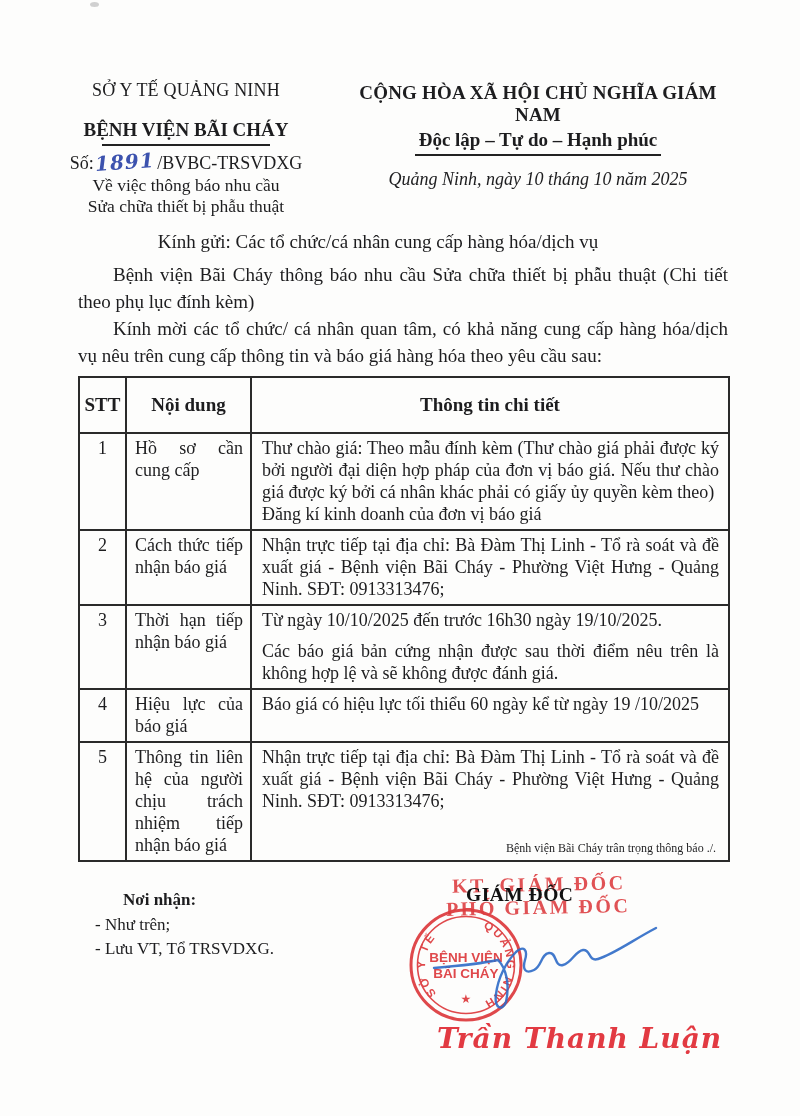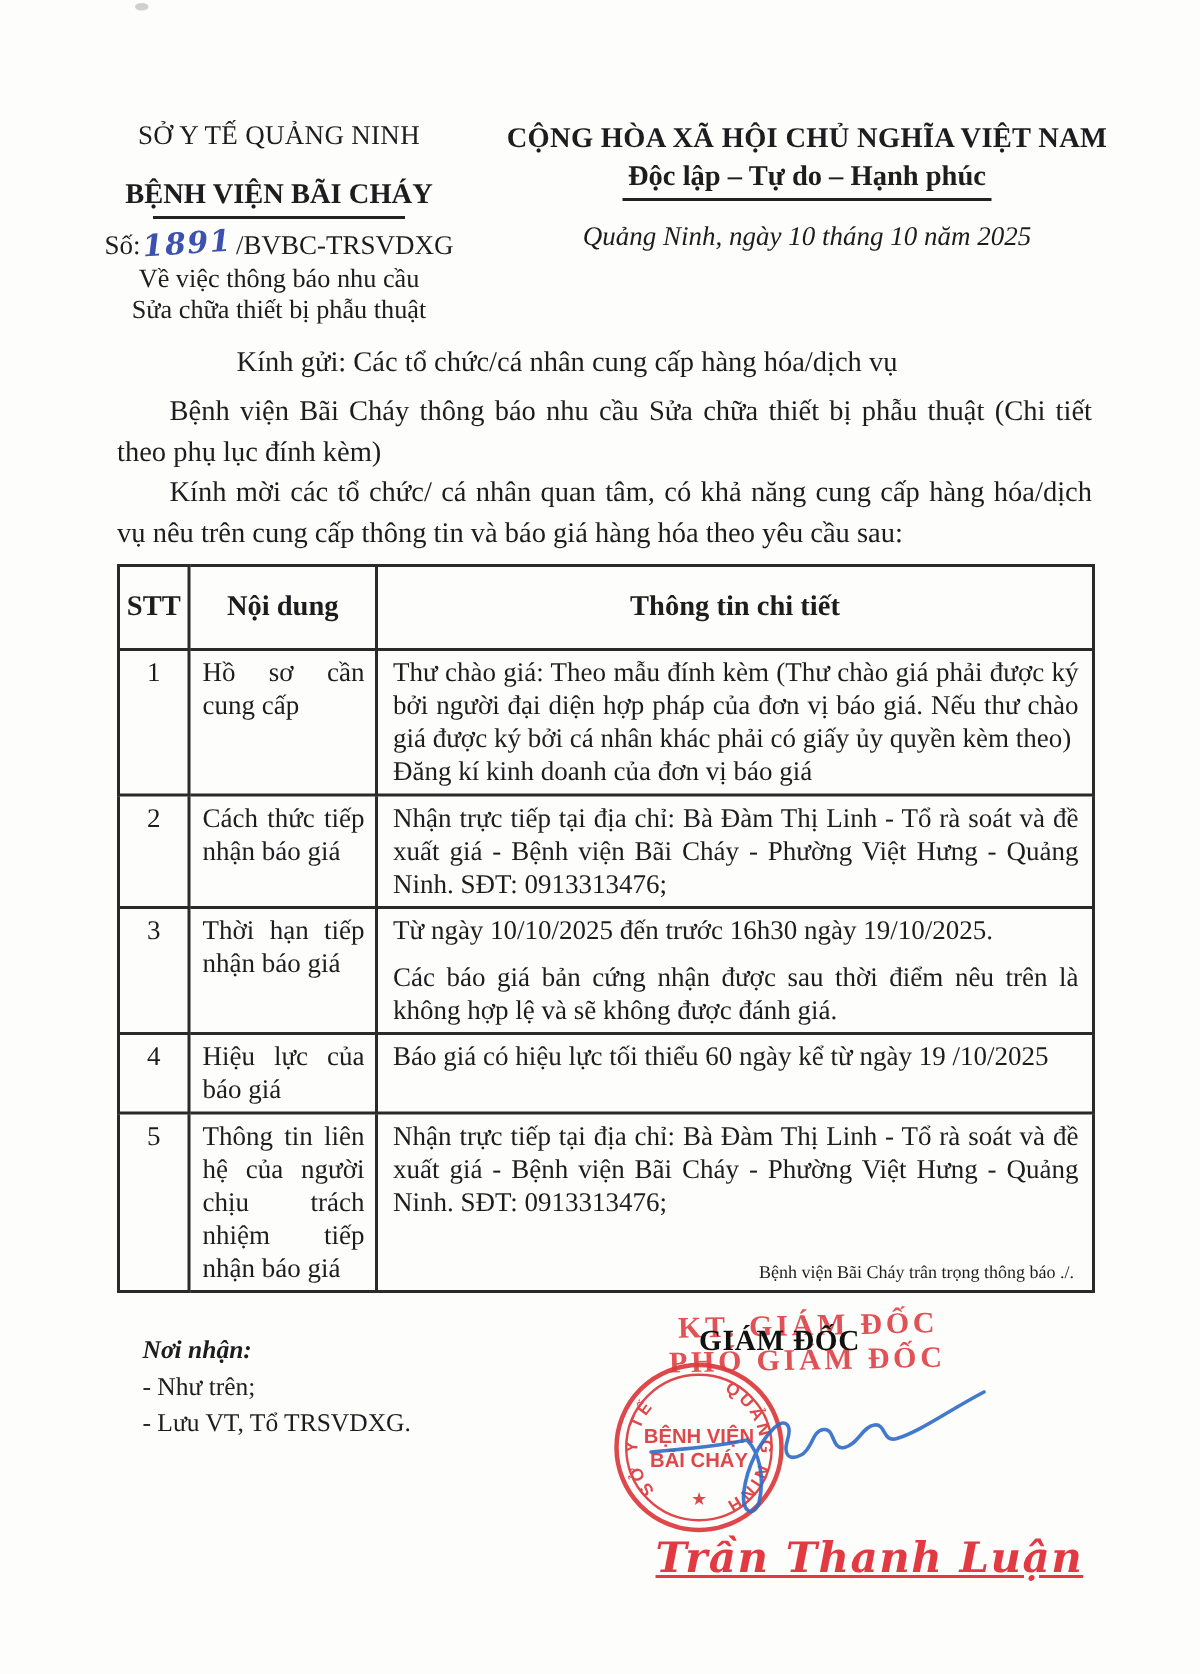--- a/index.html
+++ b/index.html
@@ -45,52 +45,52 @@
   td.stt { text-align:center; padding:3px 2px; }
   td.nd  { text-align:justify; padding:3px 7px 4px 8px; }
   td.ct  { padding:3px 9px 4px 10px; text-align:justify;margin-top:36px; }
   td.ct p { margin:0; }
   td.ct.spaced p + p { margin-top:9px; }
   tr.r3 { height:80px; } tr.r4 { height:52px; }
 
   
   .closing { position:absolute; left:66px; top:841px; width:650px; font-size:12px; text-indent:35px;text-align:right; }
   .recipients { position:absolute; left:95px; top:888px; font-size:17px; line-height:1.38; }
-  .recipients .lbl { font-weight:bold; font-style:italic; margin-bottom:2px; }
+  .recipients .lbl { font-weight:bold; margin-bottom:2px;margin-left:28px; }
 
   
   .stamp-red { position:absolute; color:#dd3b3e; font-weight:bold; letter-spacing:2.5px;
     opacity:.88; transform:rotate(-1.2deg); white-space:nowrap; }
   .stamp1 { left:452px; top:873px; font-size:20px; }
   .stamp2 { left:446px; top:896px; font-size:20px; }
   .typed-title { position:absolute; left:466px; top:884px; font-size:19.5px; font-weight:bold;
     color:#111; z-index:3; white-space:nowrap; letter-spacing:.5px; }
   .seal { position:absolute; left:406px; top:906px; width:120px; height:116px; opacity:.93; z-index:2; }
   .sig { position:absolute; left:428px; top:918px; width:235px; height:100px; z-index:4; }
   .signer { position:absolute; left:437px; top:1022px; width:240px; text-align:center;
     font-family:"DejaVu Serif",serif; font-style:italic; font-weight:bold;
-    font-size:28px; color:#e23a42; letter-spacing:1px; white-space:nowrap; z-index:3;text-decoration:underline; }
+    font-size:28px; color:#e23a42; letter-spacing:1px; white-space:nowrap; z-index:3; }
 </style>
 </head>
 <body>
 
 <div class="page">
   <div class="smudge"></div>
 
   <div class="hdr-left">
     <div class="l1">SỞ Y TẾ QUẢNG NINH</div>
     <div class="l2">BỆNH VIỆN BÃI CHÁY</div>
     <div class="uline"></div>
     <div class="num"><span>Số:</span><span class="hand">1891</span><span>/BVBC-TRSVDXG</span></div>
     <div class="subj">Về việc thông báo nhu cầu</div>
     <div class="subj">Sửa chữa thiết bị phẫu thuật</div>
   </div>
 
   <div class="hdr-right">
-    <div class="nat">CỘNG HÒA XÃ HỘI CHỦ NGHĨA VIỆT NAM</div>
+    <div class="nat">CỘNG HÒA XÃ HỘI CHỦ NGHĨA GIÁM NAM</div>
     <div><span class="motto">Độc lập – Tự do – Hạnh phúc</span></div>
     <div class="date">Quảng Ninh, ngày 10 tháng 10 năm 2025</div>
   </div>
 
   <div class="body-block">
     <div class="salute">Kính gửi: Các tổ chức/cá nhân cung cấp hàng hóa/dịch vụ</div>
     <p class="para">Bệnh viện Bãi Cháy thông báo nhu cầu Sửa chữa thiết bị phẫu thuật (Chi tiết theo phụ lục đính kèm)</p>
     <p class="para">Kính mời các tổ chức/ cá nhân quan tâm, có khả năng cung cấp hàng hóa/dịch vụ nêu trên cung cấp thông tin và báo giá hàng hóa theo yêu cầu sau:</p>
   </div>
 

